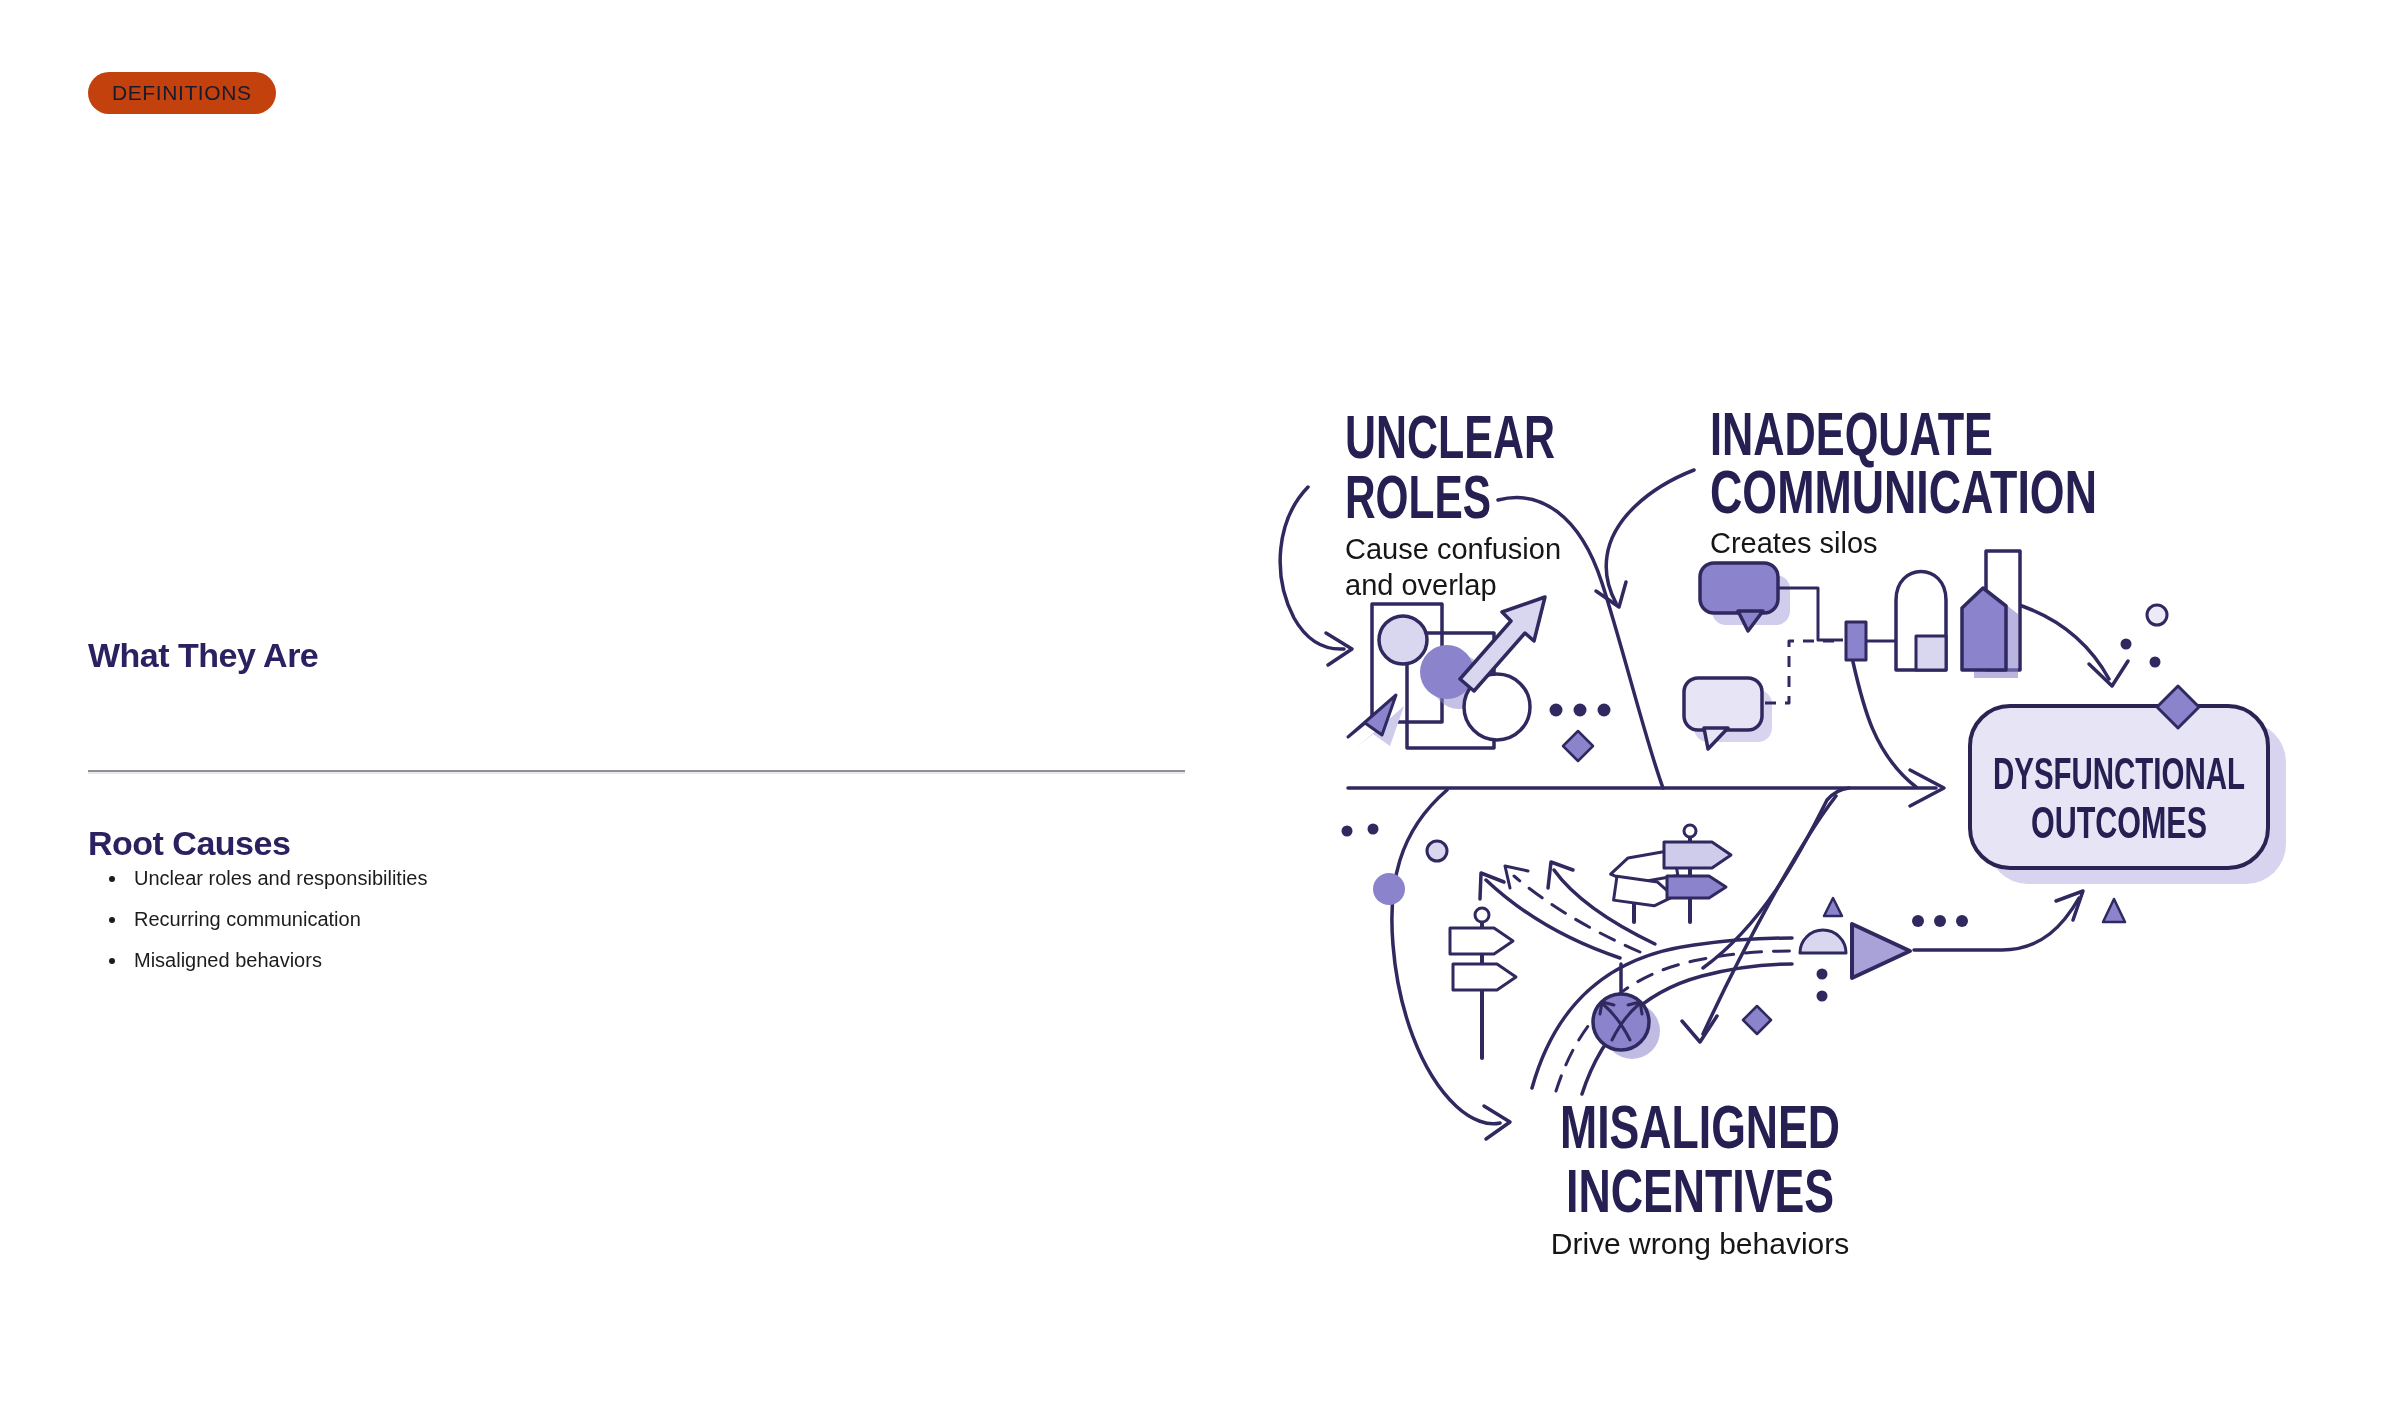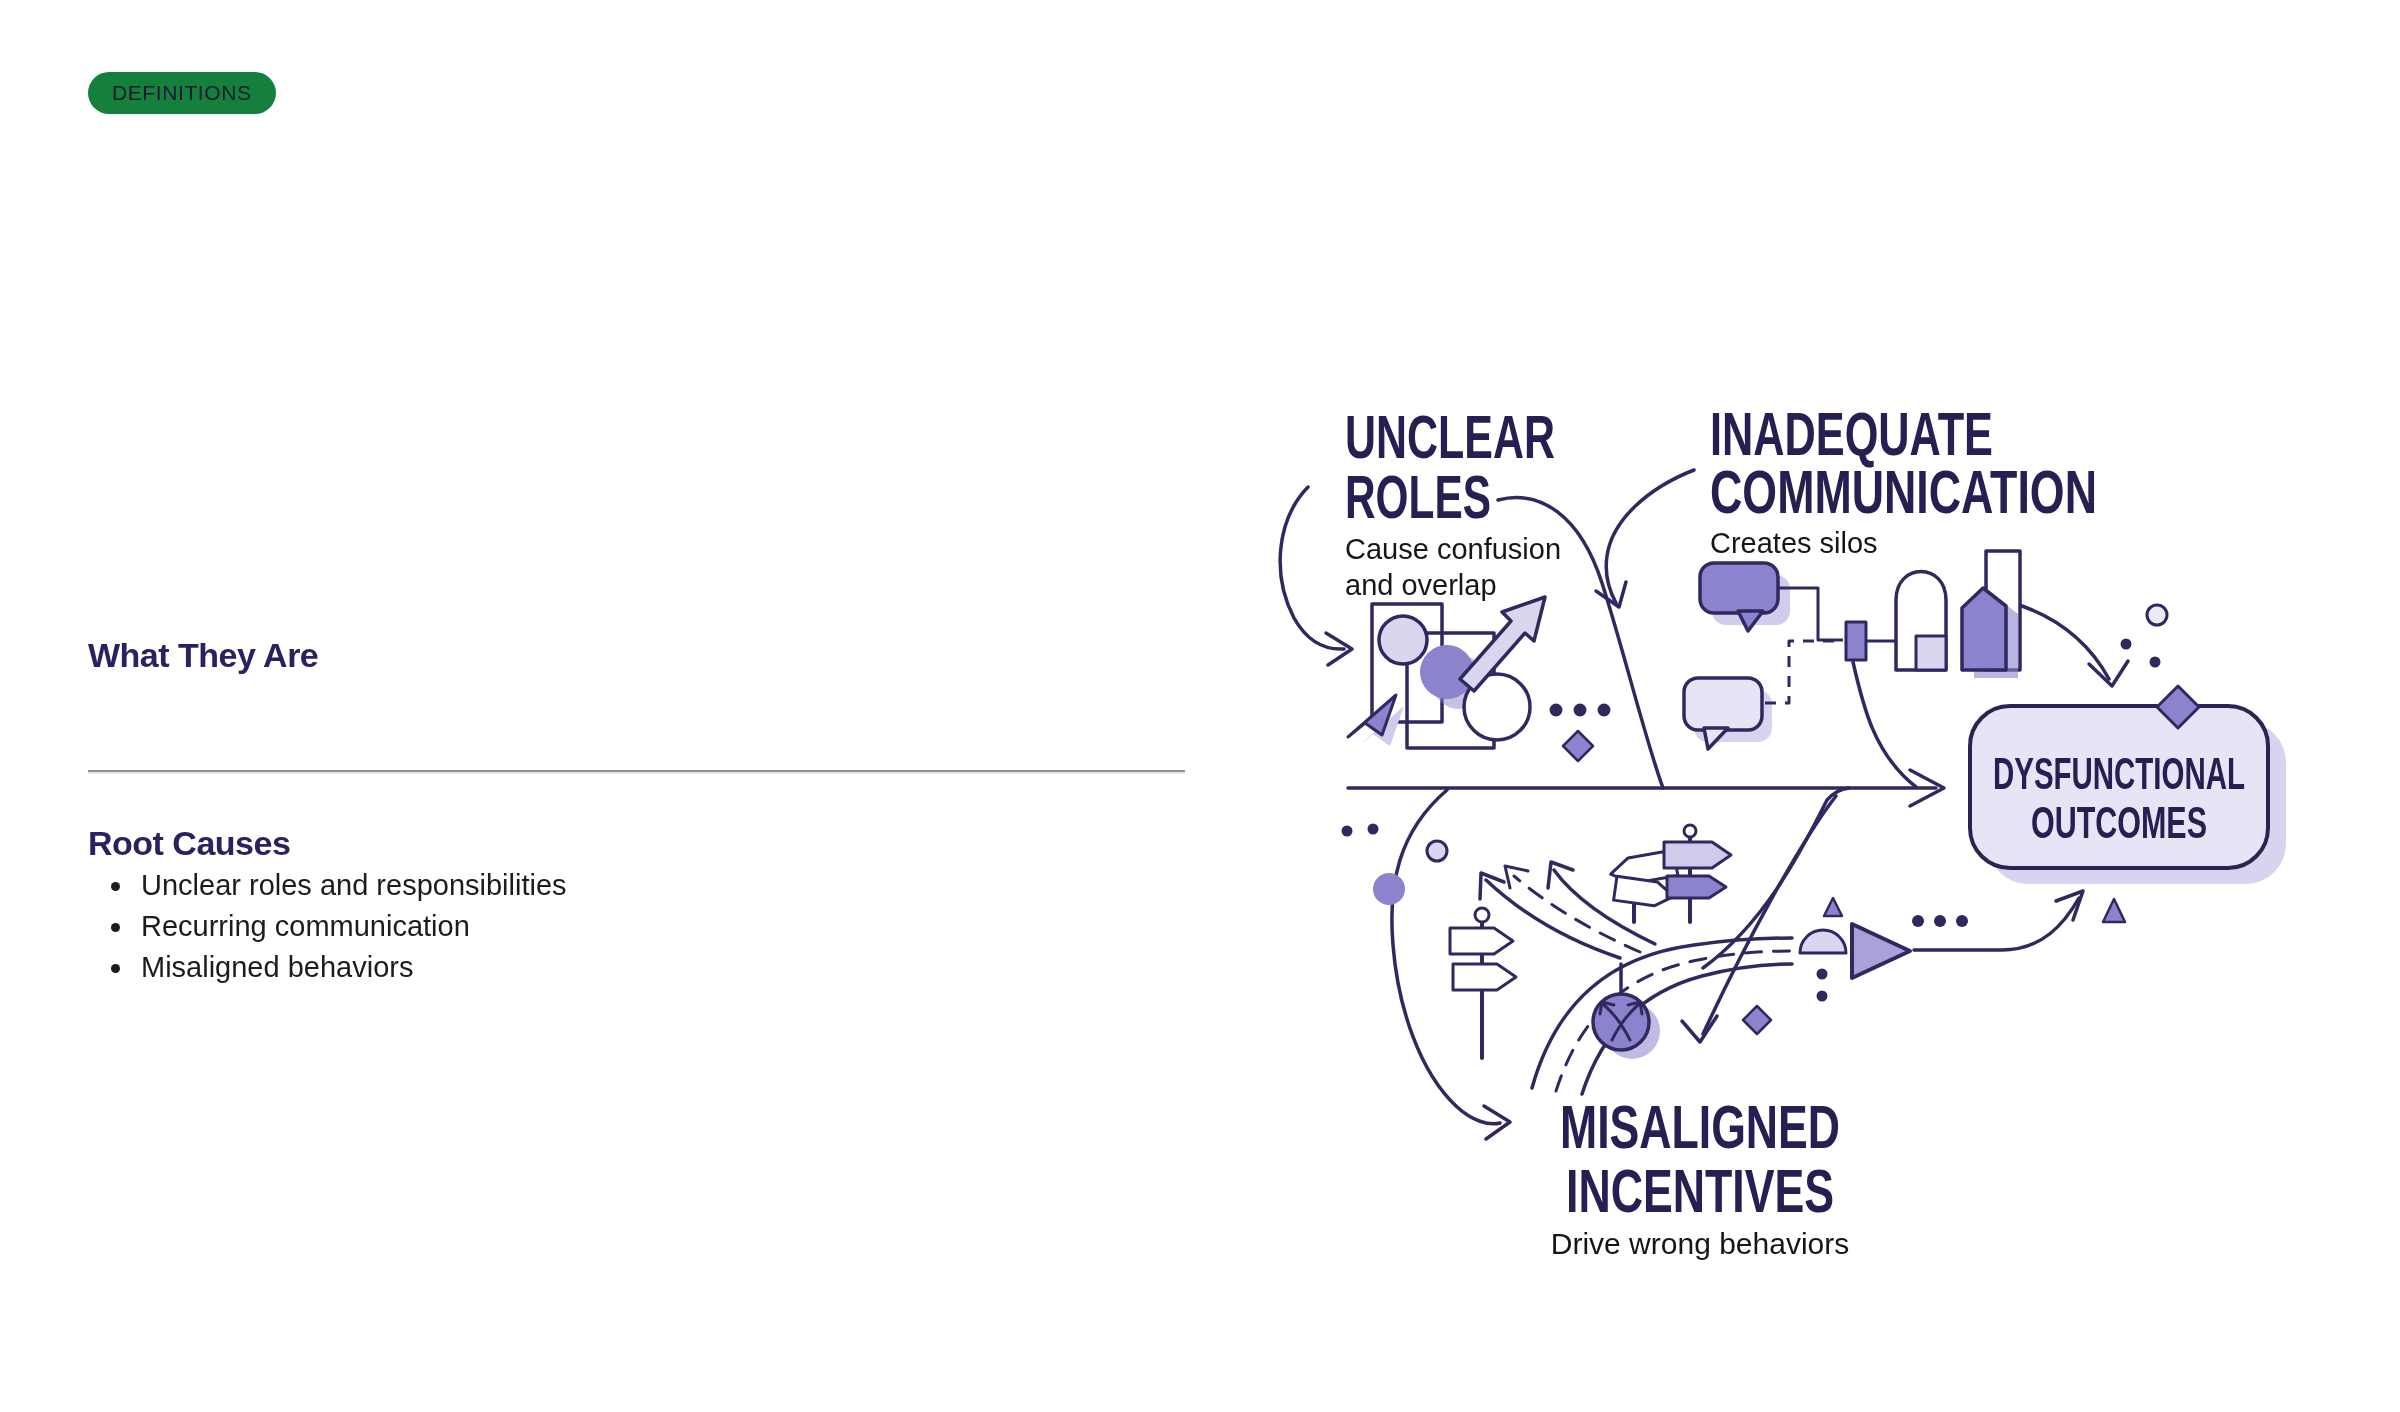--- a/index.html
+++ b/index.html
@@ -1,27 +1,27 @@
 <!DOCTYPE html>
 <html><head>
 <meta charset="utf-8">
 <style>
   html,body{margin:0;padding:0;background:#ffffff;}
   #slide{position:relative;width:2400px;height:1412px;background:#ffffff;overflow:hidden;
          font-family:"Liberation Sans",sans-serif;color:#1c1c1c;}
-  .badge{position:absolute;left:88px;top:72px;background:#15803d;color:#1a1a2e;
+  .badge{position:absolute;left:88px;top:72px;background:#c2410c;color:#1a1a2e;
          font-size:21px;letter-spacing:.6px;padding:9px 24px;border-radius:22px;}
   .title{position:absolute;left:88px;top:118px;font-size:66px;font-weight:bold;
          letter-spacing:-2px;color:#2b2161;}
   .sec-h{position:absolute;left:88px;font-size:34px;font-weight:bold;color:#2b2161;letter-spacing:-.5px;margin-top:20px;}
   .body-p{position:absolute;left:88px;top:678px;width:1105px;font-size:26.5px;line-height:40px;color:#1c1c1c;}
   .divider{position:absolute;left:88px;top:770px;width:1097px;height:0;
            border-top:2px solid #8f8f98;border-bottom:2px solid #e7e7ec;}
-  .bullets{position:absolute;left:88px;top:858px;width:1000px;margin:7px;padding:0 0 0 40px;
-           font-size:29px;line-height:41px;color:#1c1c1c;}
+  .bullets{position:absolute;left:88px;top:858px;width:1000px;margin:0;padding:0 0 0 40px;
+           font-size:20px;line-height:41px;color:#1c1c1c;}
   .bullets li{margin:0;padding-left:6px;}
   svg text{font-family:"Liberation Sans",sans-serif;}
   .illus{position:absolute;left:1270px;top:395px;}
 </style>
 </head>
 <body>
 
 <div id="slide">
 
   <div class="badge">DEFINITIONS</div>

